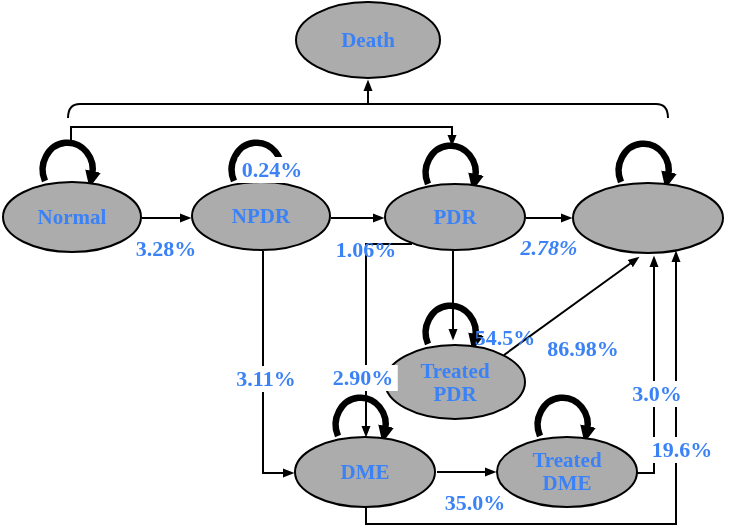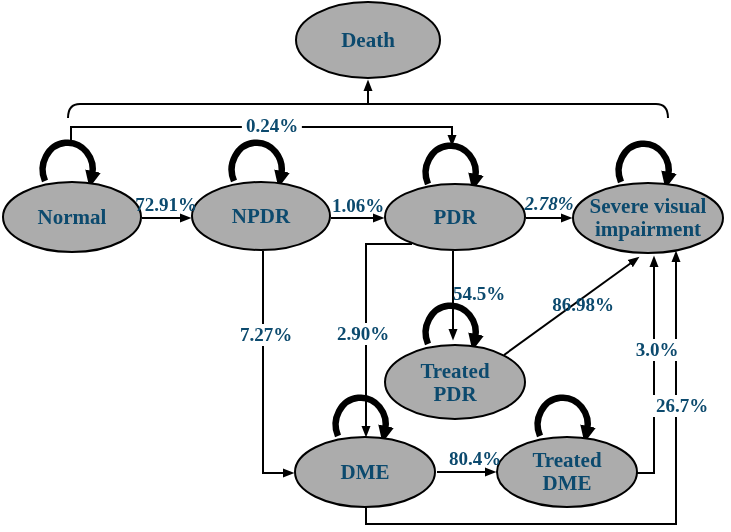--- a/index.html
+++ b/index.html
@@ -1,41 +1,42 @@
 <!DOCTYPE html>
 <html><head>
 <meta charset="utf-8">
 <style>
   html,body{margin:0;padding:0;background:#fff;}
   .stage{
     position:relative;
     width:731px;height:532px;
     background:#fff;
     font-family:"Liberation Serif", serif;
-    color:#0c4a6e;
+    color:#3b82f6;
     overflow:hidden;
   }
   .stage svg{position:absolute;left:0;top:0;}
   .node-label{
     position:absolute;
     transform:translate(-50%,-50%);
     font-size:21px;
     font-weight:600;
     text-align:center;
     line-height:1.08;
     white-space:nowrap;
     z-index:3;
   }
   .edge-label{
     position:absolute;
     transform:translate(-50%,-50%);
-    font-size:19px;
+    font-size:22px;
     font-weight:600;
     white-space:nowrap;
     z-index:2;
+    margin-top:44px;
   }
   .edge-label.on-line{
     background:#fff;
     padding:0 4px;
   }
 </style>
 </head>
 <body>
 
 <div class="stage">
@@ -85,39 +86,35 @@
       <ellipse cx="455" cy="382" rx="70" ry="37" fill="#ACACAC"></ellipse>
       <ellipse cx="365" cy="472" rx="70" ry="35" fill="#ACACAC"></ellipse>
       <ellipse cx="567" cy="472" rx="70" ry="35" fill="#ACACAC"></ellipse>
     </g>
   </svg>
 
   <div class="node-label" style="left:368px;top:40px;">Death</div>
   <div class="node-label" style="left:72px;top:217px;">Normal</div>
   <div class="node-label" style="left:261px;top:216px;text-align:right;">NPDR</div>
   <div class="node-label" style="left:455px;top:217px;">PDR</div>
-  <div class="node-label" style="left:648px;top:218px;">
-    <div>Severe visual</div>
-    <div>impairment</div>
-  </div>
   <div class="node-label" style="left:455px;top:383px;">
     <div>Treated</div>
     <div>PDR</div>
   </div>
   <div class="node-label" style="left:365px;top:472px;">DME</div>
   <div class="node-label" style="left:567px;top:472px;">
     <div>Treated</div>
     <div>DME</div>
   </div>
 
-  <div class="edge-label" style="left:166px;top:205px;">72.91%</div>
-  <div class="edge-label" style="left:358px;top:206px;">1.06%</div>
+  <div class="edge-label" style="left:166px;top:205px;">3.28%</div>
+  <div class="edge-label" style="left:366px;top:206px;">1.06%</div>
   <div class="edge-label" style="left:549px;top:204px;font-style:italic;">2.78%</div>
   <div class="edge-label on-line" style="left:272px;top:126px;">0.24%</div>
-  <div class="edge-label" style="left:455px;top:294px;padding-left:48px;">54.5%</div>
+  <div class="edge-label" style="left:481px;top:294px;padding-left:48px;">54.5%</div>
   <div class="edge-label" style="left:583px;top:305px;">86.98%</div>
-  <div class="edge-label on-line" style="left:266px;top:335px;">7.27%</div>
+  <div class="edge-label on-line" style="left:266px;top:335px;">3.11%</div>
   <div class="edge-label on-line" style="left:363px;top:334px;">2.90%</div>
-  <div class="edge-label" style="left:475px;top:459px;">80.4%</div>
+  <div class="edge-label" style="left:475px;top:459px;">35.0%</div>
   <div class="edge-label on-line" style="left:657px;top:350px;">3.0%</div>
-  <div class="edge-label on-line" style="left:682px;top:406px;">26.7%</div>
+  <div class="edge-label on-line" style="left:682px;top:406px;">19.6%</div>
 
 </div>
 
 </body></html>

